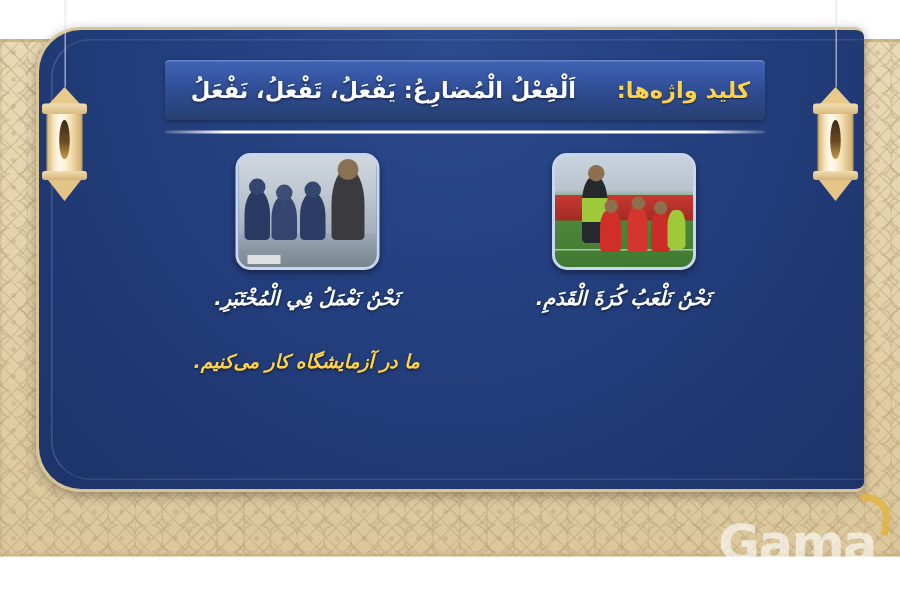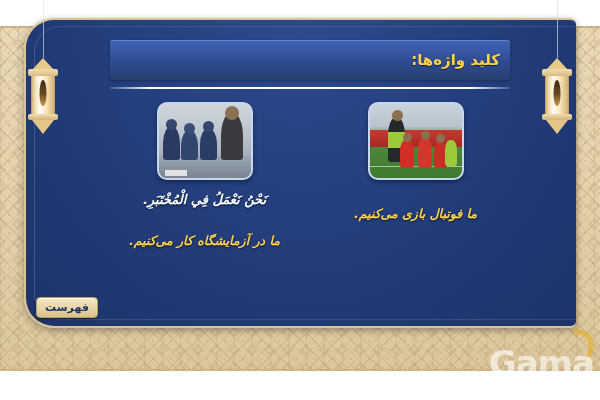--- a/index.html
+++ b/index.html
@@ -366,21 +366,21 @@
     transform: translateX(-50%);
     width: 0; height: 0;
     border-left: 11px solid transparent;
     border-right: 11px solid transparent;
     border-top: 14px solid #e5c488;
   }
 
   
   .watermark {
     position: absolute;
-    right: 6px;
+    right: 16px;
     bottom: 20px;
     font-size: 34px;
     font-weight: bold;
     color: rgba(255,255,255,0.62);
     letter-spacing: -1px;
     line-height: 1;
     pointer-events: none;
     user-select: none;
   }
   .watermark-swoosh {
@@ -404,20 +404,21 @@
   <div class="frame">
     <div class="frame-edge-top"></div>
     <div class="frame-edge-bottom"></div>
   </div>
 
   <div class="panel">
     <div class="panel-inner-line"></div>
 
     <div class="title-bar">
       <div class="kw-label">کلید واژه‌ها:</div>
+      <div class="kw-value">اَلْفِعْلُ الْمُضارِعُ: یَفْعَلُ، تَفْعَلُ، نَفْعَلُ</div>
     </div>
 
     <div class="separator"></div>
 
     <div class="columns">
 
       <div class="column">
         <div class="photo photo-ball" title="کودکان با پیراهن سرخ در حال بازی فوتبال با مربی">
           <div class="ball-wall"></div>
           <div class="pitch-line"></div>
@@ -425,21 +426,21 @@
           <div class="coach-bib"></div>
           <div class="ball-head c"></div>
           <div class="ball-fig k1"></div>
           <div class="ball-head h1"></div>
           <div class="ball-fig k2"></div>
           <div class="ball-head h2"></div>
           <div class="ball-fig k3"></div>
           <div class="ball-head h3"></div>
           <div class="ball-fig bib"></div>
         </div>
-        <div class="caption-fa">ما فوتبال بازی می‌کنیم.</div>
+        <div class="caption-ar">نَحْنُ نَلْعَبُ كُرَةَ الْقَدَمِ.</div>
       </div>
 
       <div class="column">
         <div class="photo photo-lab" title="دانش‌آموزان و معلم در آزمایشگاه">
           <div class="lab-bench"></div>
           <div class="lab-fig f1"></div>
           <div class="lab-head h1"></div>
           <div class="lab-fig f2"></div>
           <div class="lab-head h2"></div>
           <div class="lab-fig f3"></div>
@@ -447,23 +448,20 @@
           <div class="lab-fig f4"></div>
           <div class="lab-head h4"></div>
           <div class="lab-label"></div>
         </div>
         <div class="caption-ar">نَحْنُ نَعْمَلُ فِي الْمُخْتَبَرِ.</div>
         <div class="caption-fa">ما در آزمایشگاه کار می‌کنیم.</div>
       </div>
 
     </div>
 
-    <div class="index-btn">
-      <span>فهرست</span>
-    </div>
   </div>
 
   <div class="lantern left">
     <div class="lantern-cord"></div>
     <div class="lantern-body">
       <div class="lan-cap"></div>
       <div class="lan-shoulder"></div>
       <div class="lan-glass"></div>
       <div class="lan-flame"></div>
       <div class="lan-base"></div>

